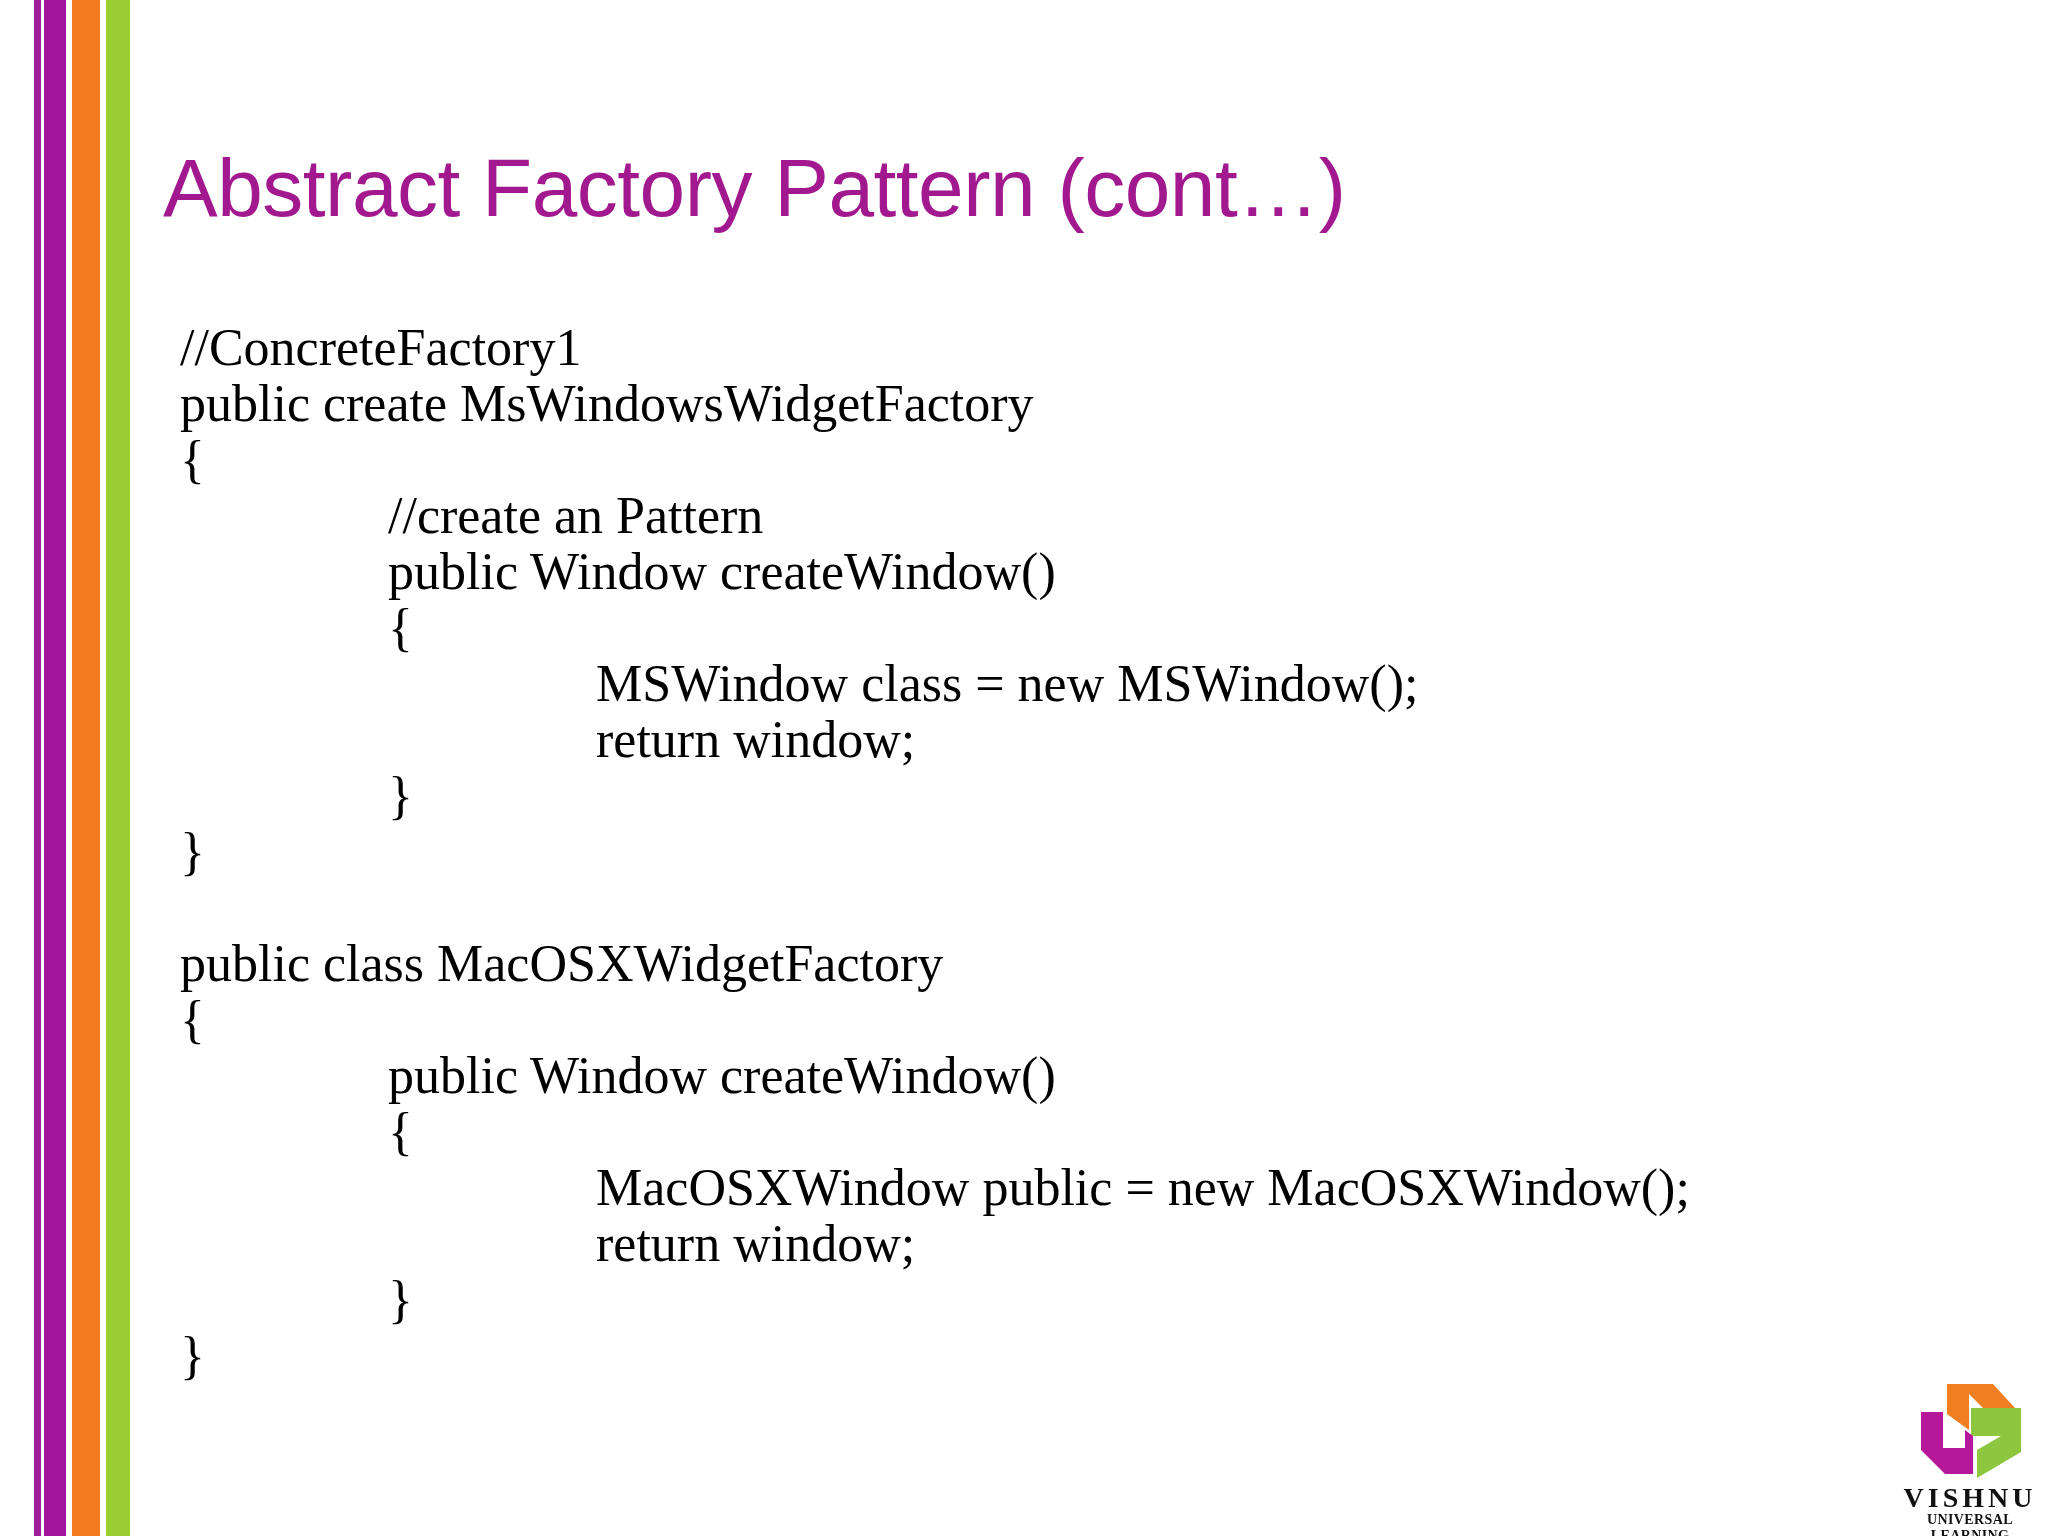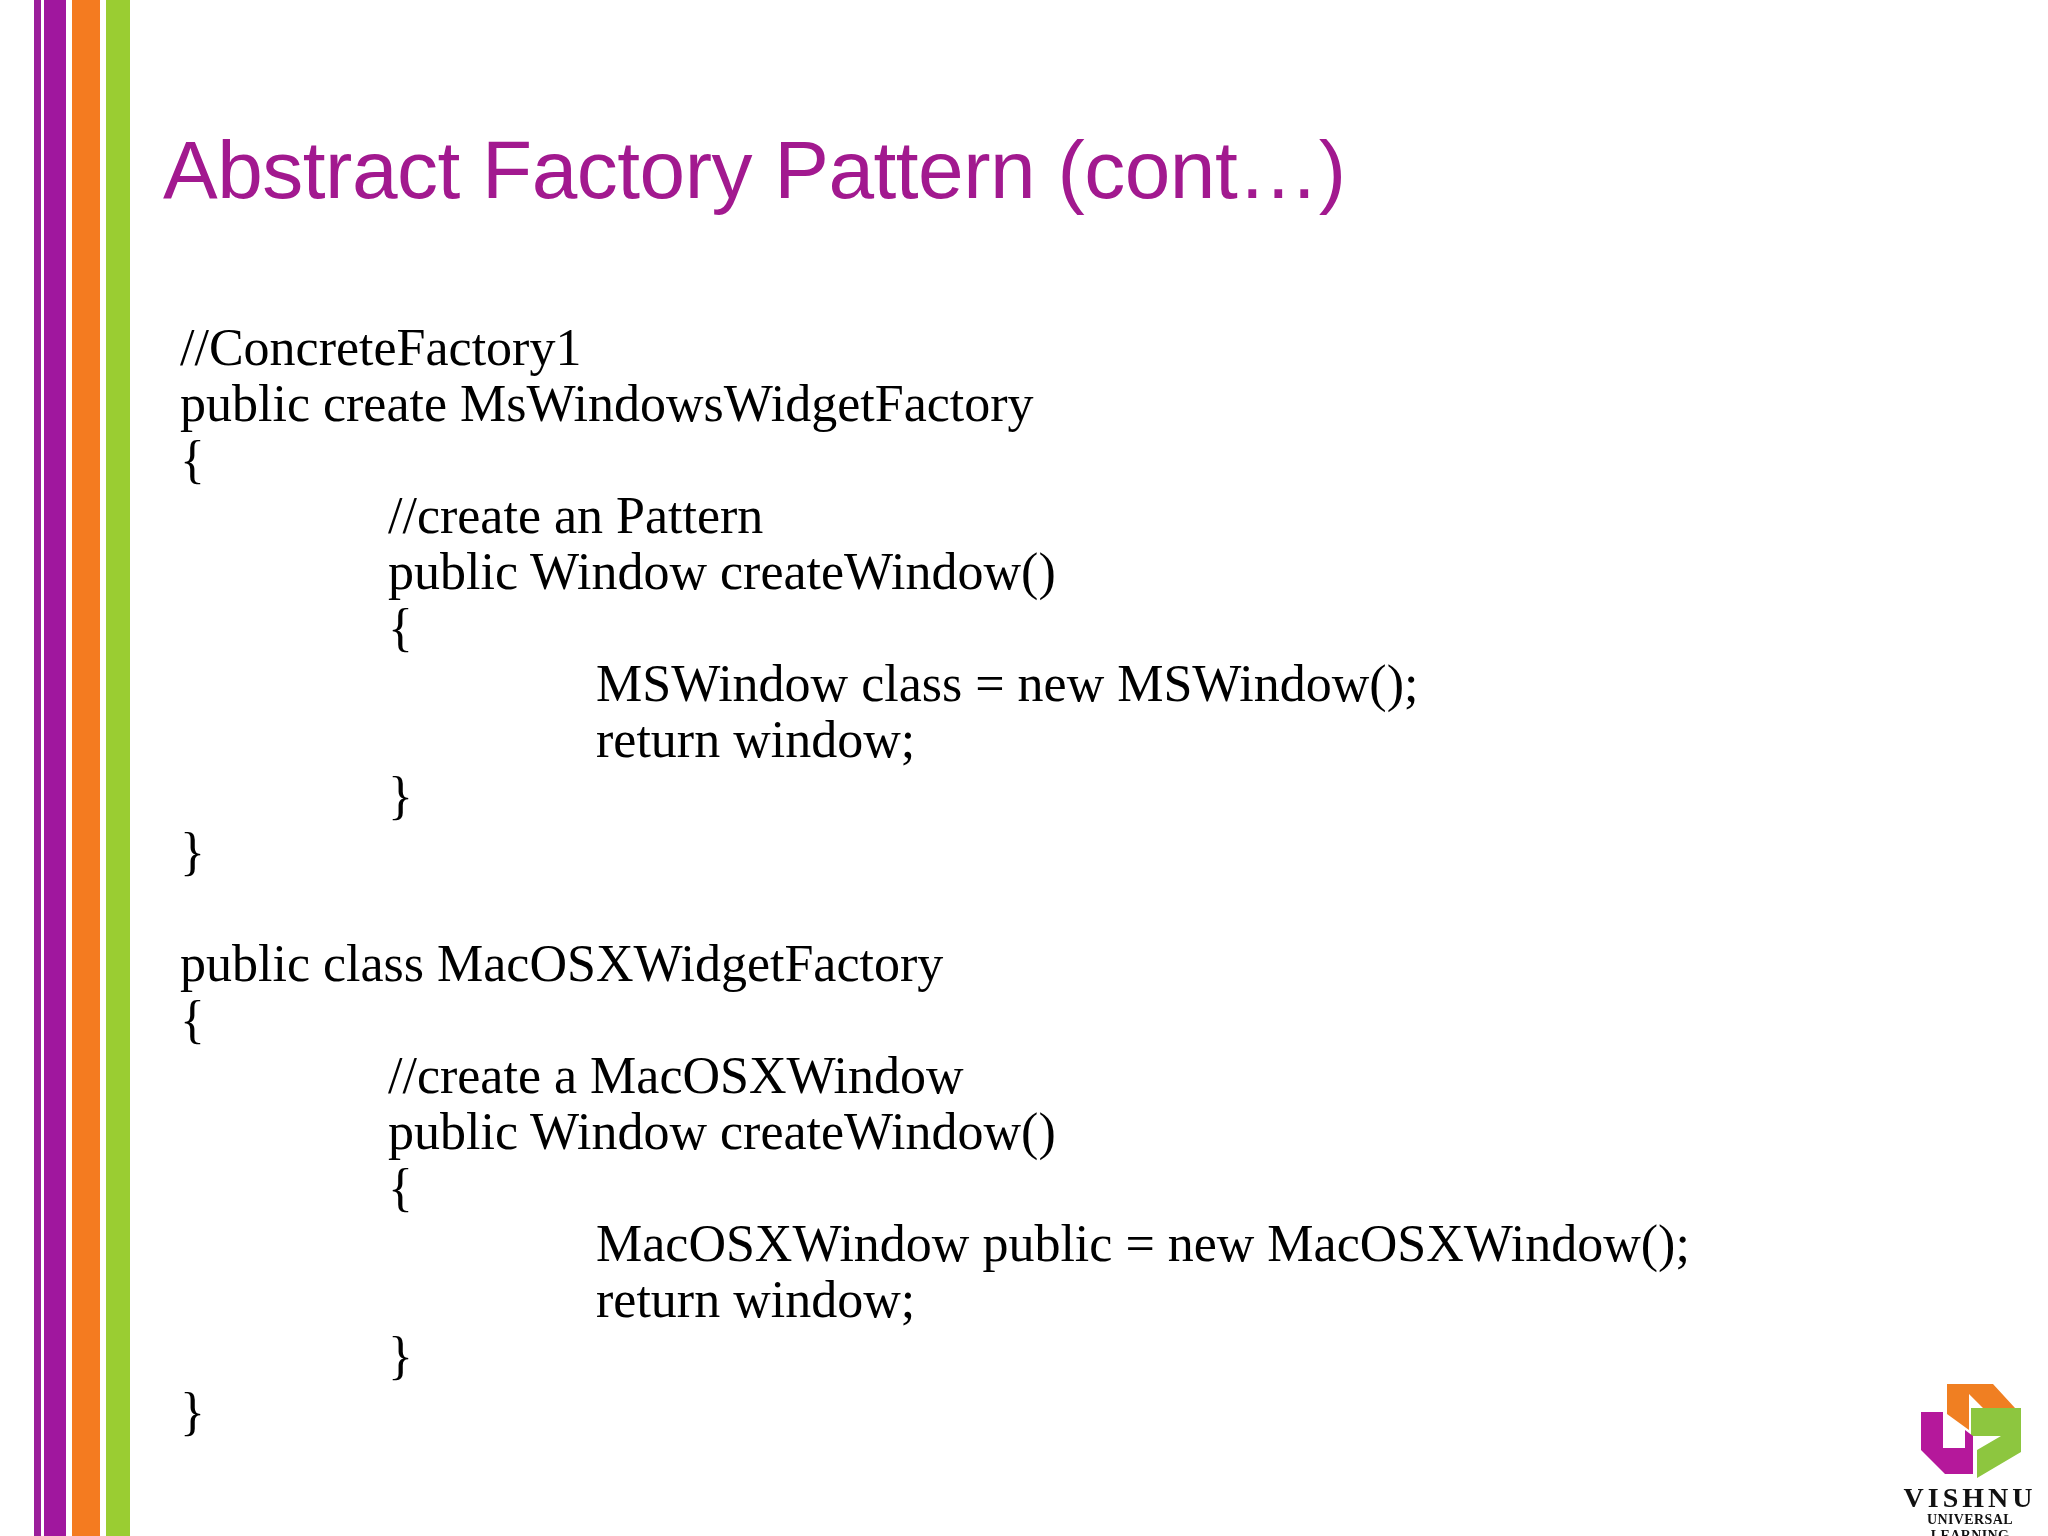--- a/index.html
+++ b/index.html
@@ -119,37 +119,36 @@
 
 <div class="slide">
 
   <div class="stripes">
     <div class="stripe stripe-purple-thin" style="background: rgb(155, 30, 155);"></div>
     <div class="stripe stripe-purple" style="background: rgb(160, 23, 158);"></div>
     <div class="stripe stripe-orange" style="background: rgb(244, 123, 32);"></div>
     <div class="stripe stripe-green" style="background: rgb(154, 205, 50);"></div>
   </div>
 
-  <div class="title" style="color: rgb(162, 25, 143);">Abstract Factory Pattern (cont…)</div>
+  <div class="title" style="color: rgb(162, 25, 143); margin-top: 18px;">Abstract Factory Pattern (cont…)</div>
 
   <div class="code-body">
       <div class="code-line ind0">//ConcreteFactory1</div>
       <div class="code-line ind0">public create MsWindowsWidgetFactory</div>
       <div class="code-line ind0">{</div>
       <div class="code-line ind1">//create an Pattern</div>
       <div class="code-line ind1">public Window createWindow()</div>
       <div class="code-line ind1">{</div>
       <div class="code-line ind2">MSWindow class = new MSWindow();</div>
       <div class="code-line ind2">return window;</div>
       <div class="code-line ind1">}</div>
       <div class="code-line ind0">}</div>
       <div class="code-line ind0 blank">&nbsp;</div>
       <div class="code-line ind0">public class MacOSXWidgetFactory</div>
       <div class="code-line ind0">{</div>
-      <div class="code-line ind1">//create a MacOSXWindow</div>
       <div class="code-line ind1">public Window createWindow()</div>
       <div class="code-line ind1">{</div>
       <div class="code-line ind2">MacOSXWindow public = new MacOSXWindow();</div>
       <div class="code-line ind2">return window;</div>
       <div class="code-line ind1">}</div>
       <div class="code-line ind0">}</div>
     </div>
 
   <div class="logo">
     <div class="logo-mark">

